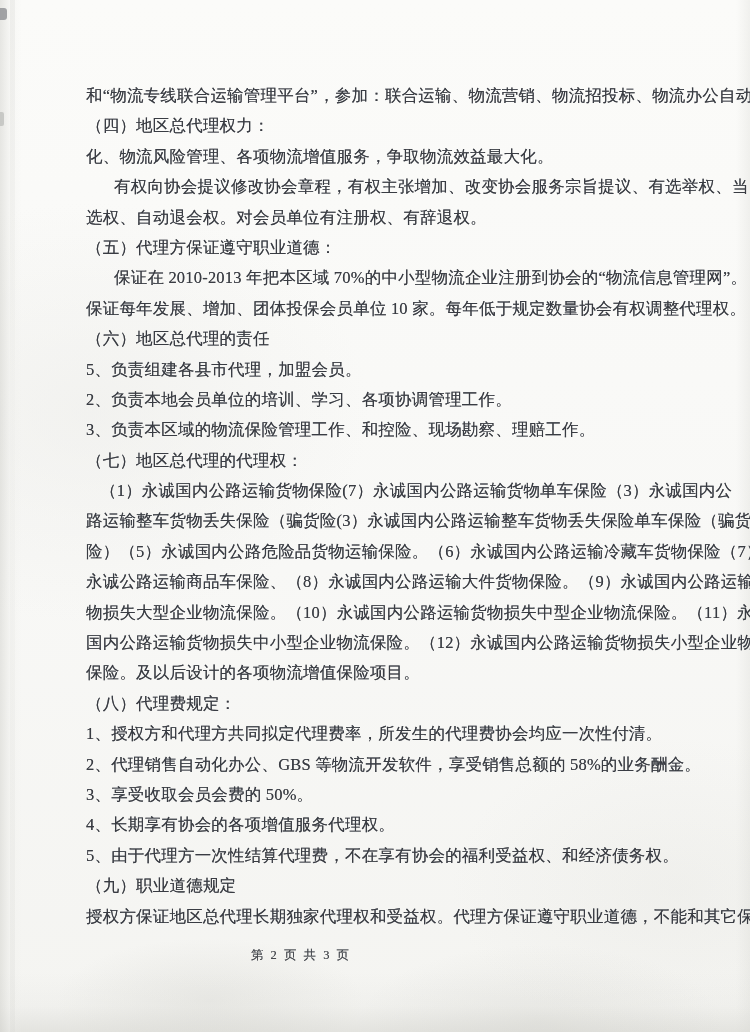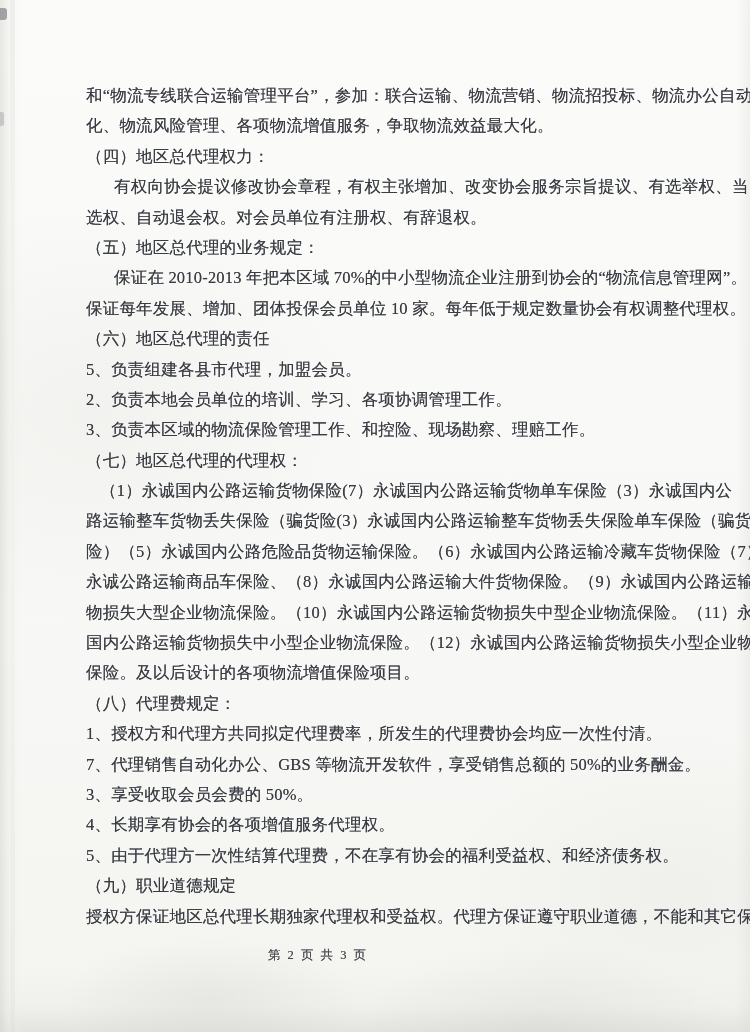--- a/index.html
+++ b/index.html
@@ -36,55 +36,54 @@
   .line{white-space:nowrap;height:30.4px;}
   .ind-a{padding-left:28px;text-align:center;}  
   .ind-b{padding-left:14px;}  
 
   .footer{
     position:absolute;left:0;top:946px;width:602px;
     text-align:center;
     font-size:12.5px;line-height:18px;
     color:#45484e;letter-spacing:2px;
     text-shadow:0 0 .5px rgba(69,72,78,.7);
-    margin-left:17px;
   }
 </style>
 </head>
 <body>
 
 <div class="paper"></div>
 <div class="edge-mark-a"></div>
 <div class="edge-mark-b"></div>
 <div class="edge-streak"></div>
 
 <div class="textblock">
   <div class="line">和“物流专线联合运输管理平台”，参加：联合运输、物流营销、物流招投标、物流办公自动</div>
+  <div class="line">（四）地区总代理权力：</div>
   <div class="line">化、物流风险管理、各项物流增值服务，争取物流效益最大化。</div>
-  <div class="line">（四）地区总代理权力：</div>
   <div class="line ind-a">有权向协会提议修改协会章程，有权主张增加、改变协会服务宗旨提议、有选举权、当</div>
   <div class="line">选权、自动退会权。对会员单位有注册权、有辞退权。</div>
-  <div class="line">（五）地区总代理的业务规定：</div>
+  <div class="line">（五）代理方保证遵守职业道德：</div>
   <div class="line ind-a">保证在 2010-2013 年把本区域 70%的中小型物流企业注册到协会的“物流信息管理网”。</div>
   <div class="line">保证每年发展、增加、团体投保会员单位 10 家。每年低于规定数量协会有权调整代理权。</div>
   <div class="line">（六）地区总代理的责任</div>
   <div class="line">5、负责组建各县市代理，加盟会员。</div>
   <div class="line">2、负责本地会员单位的培训、学习、各项协调管理工作。</div>
   <div class="line">3、负责本区域的物流保险管理工作、和控险、现场勘察、理赔工作。</div>
   <div class="line">（七）地区总代理的代理权：</div>
   <div class="line ind-b">（1）永诚国内公路运输货物保险(7）永诚国内公路运输货物单车保险（3）永诚国内公</div>
   <div class="line">路运输整车货物丢失保险（骗货险(3）永诚国内公路运输整车货物丢失保险单车保险（骗货</div>
   <div class="line">险）（5）永诚国内公路危险品货物运输保险。（6）永诚国内公路运输冷藏车货物保险（7）</div>
   <div class="line">永诚公路运输商品车保险、（8）永诚国内公路运输大件货物保险。（9）永诚国内公路运输货</div>
   <div class="line">物损失大型企业物流保险。（10）永诚国内公路运输货物损失中型企业物流保险。（11）永诚</div>
   <div class="line">国内公路运输货物损失中小型企业物流保险。（12）永诚国内公路运输货物损失小型企业物流</div>
   <div class="line">保险。及以后设计的各项物流增值保险项目。</div>
   <div class="line">（八）代理费规定：</div>
   <div class="line">1、授权方和代理方共同拟定代理费率，所发生的代理费协会均应一次性付清。</div>
-  <div class="line">7、代理销售自动化办公、GBS 等物流开发软件，享受销售总额的 50%的业务酬金。</div>
+  <div class="line">2、代理销售自动化办公、GBS 等物流开发软件，享受销售总额的 58%的业务酬金。</div>
   <div class="line">3、享受收取会员会费的 50%。</div>
   <div class="line">4、长期享有协会的各项增值服务代理权。</div>
   <div class="line">5、由于代理方一次性结算代理费，不在享有协会的福利受益权、和经济债务权。</div>
   <div class="line">（九）职业道德规定</div>
   <div class="line">授权方保证地区总代理长期独家代理权和受益权。代理方保证遵守职业道德，不能和其它保</div>
 </div>
 
 <div class="footer">第 2 页 共 3 页</div>
 
 </body></html>

